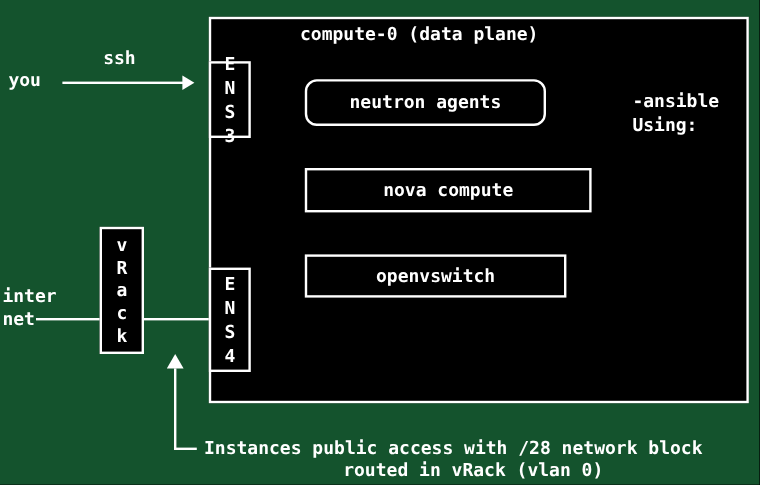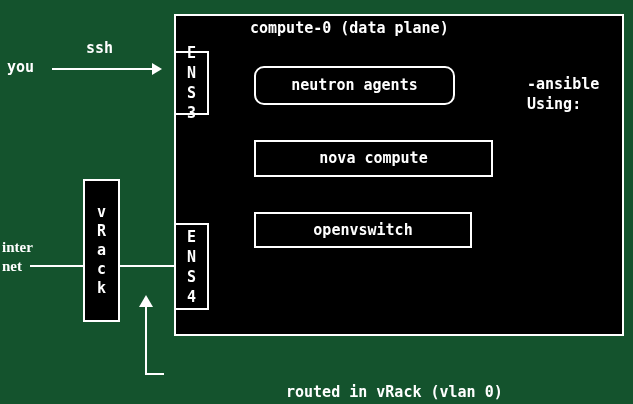--- a/index.html
+++ b/index.html
@@ -93,36 +93,37 @@
   </div>
 
   <div class="box centered" style="left:254px; top:140px; width:239px; height:37px;">
     <span class="txt">nova compute</span>
   </div>
 
   <div class="box centered" style="left:254px; top:212px; width:218px; height:36px;">
     <span class="txt">openvswitch</span>
   </div>
 
-  <div class="box centered" style="left:83px; top:179px; width:37px; height:143px;">
+  <div class="box centered" style="left:83px; top:189px; width:37px; height:106px;">
     <div class="stack-v lh19">vRack</div>
   </div>
 
   <div class="abs txt" style="left:7px; top:58px;">you</div>
   <div class="abs txt" style="left:86px; top:39px;">ssh</div>
   <div class="hline" style="left:52px; top:68px; width:101px;"></div>
   <div class="arrow-right" style="left:152px; top:63px;"></div>
 
-  <div class="abs" style="left:2px; top:238px;font-family:Liberation Serif, serif;">
+  <div class="abs" style="left:2px; top:238px;">
     <div class="txt">inter</div>
     <div class="txt">net</div>
   </div>
   <div class="hline" style="left:30px; top:265px; width:53px;"></div>
 
   <div class="hline" style="left:120px; top:265px; width:54px;"></div>
 
   <div class="arrow-up" style="left:139px; top:295px;"></div>
   <div class="vline" style="left:145px; top:307px; height:68px;"></div>
   <div class="hline" style="left:145px; top:373px; width:19px;"></div>
 
+  <div class="abs txt" style="left:170px; top:364px;">Instances public access with /28 network block</div>
   <div class="abs txt" style="left:286px; top:383px;">routed in vRack (vlan 0)</div>
 
 </div>
 
 </body></html>

